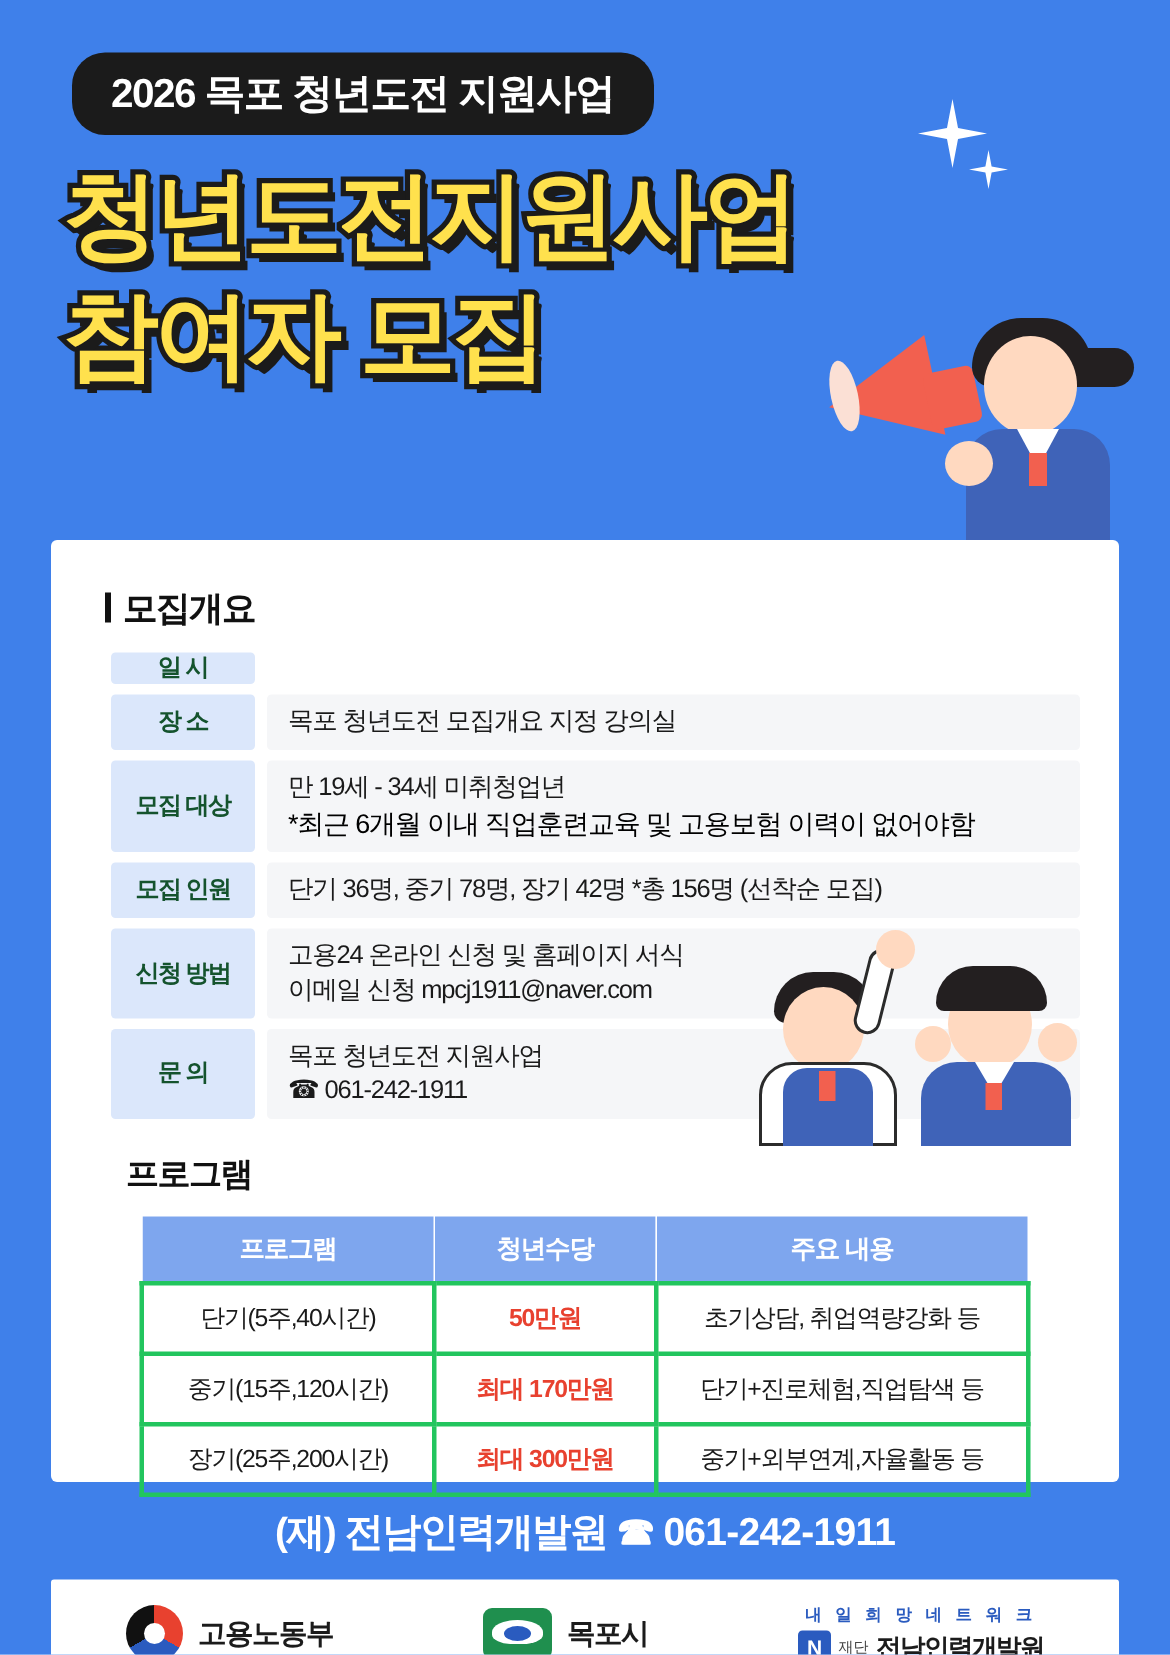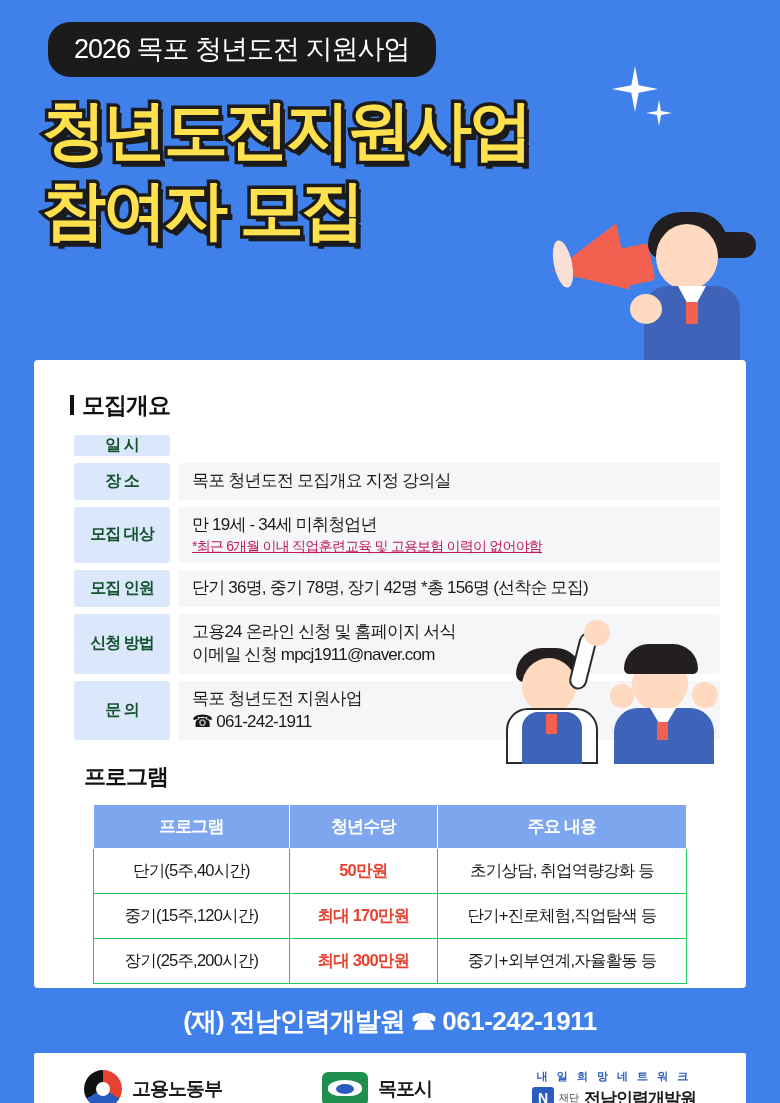--- a/index.html
+++ b/index.html
@@ -23,24 +23,25 @@
     position: relative;
     height: 360px;
     padding: 22px 0 0 0;
   }
   .ribbon {
     display: inline-block;
     margin-left: 48px;
     background: #1b1b1b;
     color: #ffffff;
     font-size: 27px;
-    font-weight: normal;
+    font-weight: bold;
     letter-spacing: -1px;
     padding: 9px 26px 10px 26px;
     border-radius: 22px;
+    margin-top: 13px;
   }
   .title-wrap {
     margin-top: 18px;
     padding-left: 42px;
   }
   .big-title {
     font-size: 64px;
     font-weight: bold;
     color: #ffe14d;
     letter-spacing: -3px;
@@ -149,21 +150,21 @@
     font-size: 16px; font-weight: bold; letter-spacing: -1px;
     display: flex; align-items: center; justify-content: center;
     border-radius: 3px; margin-left: 14px;
   }
   .info-value {
     flex: 1; background: #f5f6f8; border-radius: 3px;
     margin-left: 8px; padding: 7px 14px;
     display: flex; flex-direction: column; justify-content: center;
     font-size: 17px; color: #1a1a1a; letter-spacing: -0.8px; line-height: 1.35;
   }
-  .info-value .sub { font-size: 14px; color: #be185d; text-decoration: underline; }
+  .info-value .sub { font-size: 18px; color: #000000; }
   .info-value.h1 { min-height: 34px; }
   .info-value.h2 { min-height: 50px; }
 
   
   .program-title {
     margin-top: 22px; margin-left: 24px;
     font-size: 22px; font-weight: bold; color: #111; letter-spacing: -1px;
   }
 
   
@@ -172,21 +173,21 @@
     width: 594px;
     border-collapse: collapse;
     font-size: 16.5px;
     letter-spacing: -0.8px;
   }
   table.prog th {
     background: #7ea6ee; color: #ffffff; font-weight: bold;
     border: 1px solid #ffffff; padding: 10px 4px; font-size: 17px;
   }
   table.prog td {
-    border: 1px solid #22c55e; padding: 11px 4px; text-align: center; color: #1a1a1a;
+    border: 3px solid #22c55e; padding: 11px 4px; text-align: center; color: #1a1a1a;
   }
   table.prog td.amt { color: #e8412f; font-weight: bold; }
 
   
   .people { position: absolute; right: 14px; top: 272px; width: 226px; height: 130px; }
   .p-boy-head { position: absolute; left: 16px; top: 26px; width: 54px; height: 56px; border-radius: 50%; background: #ffd9c0; }
   .p-boy-hair { position: absolute; left: 10px; top: 16px; width: 66px; height: 34px; border-radius: 33px 33px 10px 10px; background: #231f20; }
   .p-boy-body { position: absolute; left: 0px; top: 76px; width: 92px; height: 56px; border-radius: 22px 22px 0 0; background: #ffffff; border: 2px solid #2b2b2b; }
   .p-boy-vest { position: absolute; left: 16px; top: 80px; width: 60px; height: 52px; border-radius: 16px 16px 0 0; background: #3f63b8; }
   .p-boy-tie { position: absolute; left: 40px; top: 82px; width: 11px; height: 20px; background: #f2604f; }

